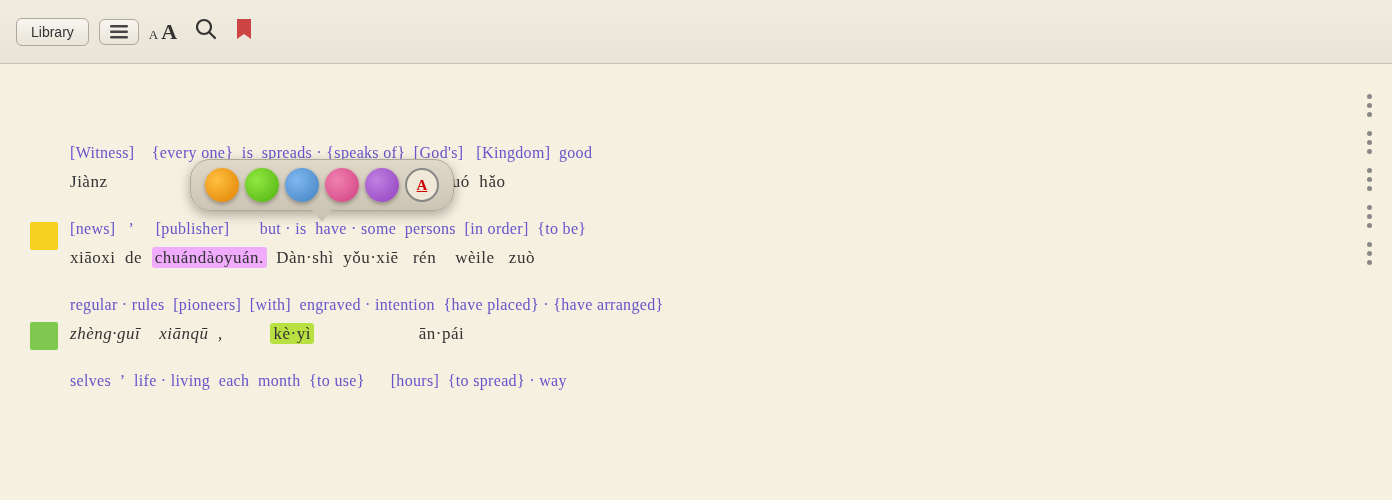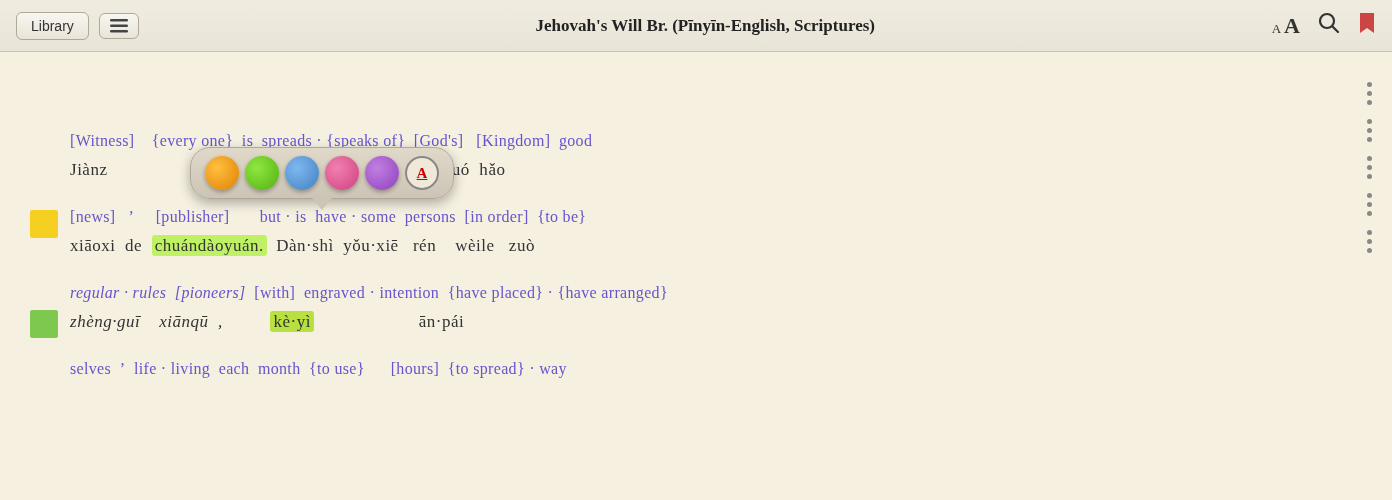--- a/index.html
+++ b/index.html
@@ -12,21 +12,21 @@
       overflow: hidden;
       position: relative;
     }
 
     
     .toolbar {
       display: flex;
       align-items: center;
       background: linear-gradient(180deg, #f0ece0 0%, #e8e4d8 100%);
       border-bottom: 1px solid #c8c4b0;
-      height: 52px;
+      height: 64px;
       padding: 0 16px;
       gap: 10px;
     }
 
     .toolbar-left {
       display: flex;
       align-items: center;
       gap: 10px;
     }
 
@@ -146,34 +146,33 @@
       margin-bottom: 2px;
     }
 
     .pinyin-line {
       font-size: 17px;
       color: #333;
       letter-spacing: 0.03em;
     }
 
     .highlight-yellow {
-      background-color: #bef264;
+      background-color: #f0abfc;
       border-radius: 3px;
       padding: 1px 3px;
     }
 
     .highlight-green {
       background-color: #b8e040;
       border-radius: 3px;
       padding: 1px 3px;
       text-align: center;
     }
 
     .italic-purple {
-      font-style: italic;
       color: #6655cc;
     }
 
     
     .sticky-note-yellow {
       position: absolute;
       left: 30px;
       width: 28px;
       height: 28px;
       background-color: #f5d020;
@@ -258,21 +257,20 @@
     <button class="btn-library">Library</button>
     <button class="btn-list">
       <svg width="18" height="14" viewBox="0 0 18 14">
         <rect y="0" width="18" height="2.5" rx="1.2" fill="#444"></rect>
         <rect y="5.5" width="18" height="2.5" rx="1.2" fill="#444"></rect>
         <rect y="11" width="18" height="2.5" rx="1.2" fill="#444"></rect>
       </svg>
     </button>
   </div>
 
-  <div class="toolbar-title">Jehovah's Will Br. (Pīnyīn-English, Scriptures)</div>
 
   <div class="toolbar-right">
     <div class="font-size-control">
       <span class="font-small-a">A</span>
       <span class="font-large-a">A</span>
     </div>
     <button class="search-icon-btn">
       <svg width="22" height="22" viewBox="0 0 22 22">
         <circle cx="9" cy="9" r="7" fill="none" stroke="#333" stroke-width="2.2"></circle>
         <line x1="14.5" y1="14.5" x2="20" y2="20" stroke="#333" stroke-width="2.2" stroke-linecap="round"></line>

